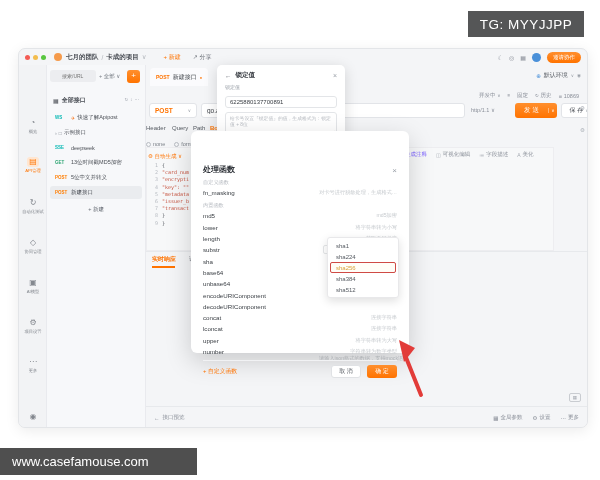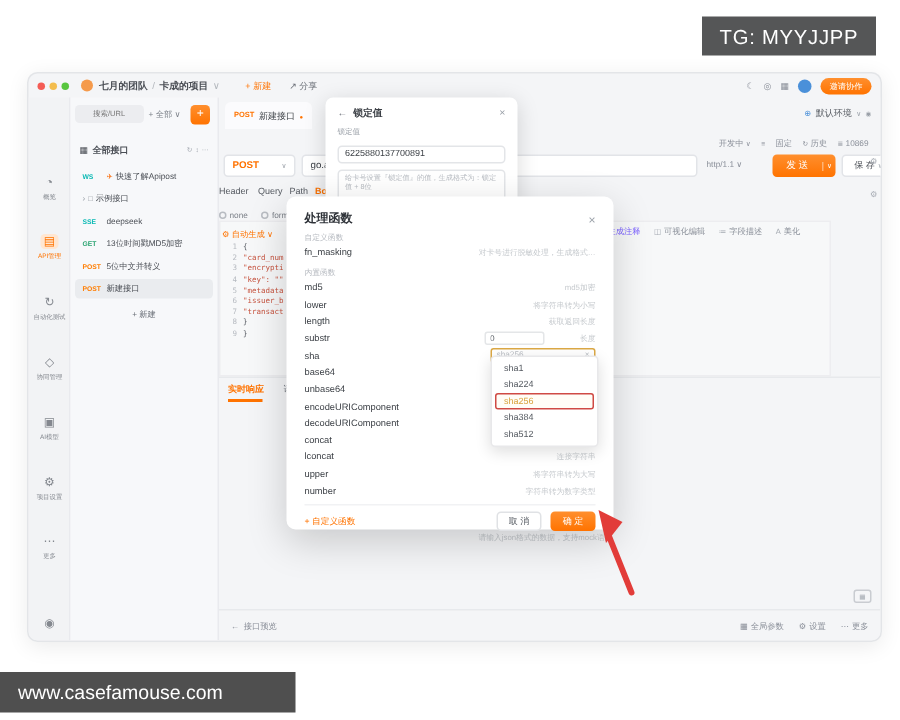--- a/index.html
+++ b/index.html
@@ -136,21 +136,21 @@
   .lp-label { font-size:5px; color:#9aa0a8; margin-top:4px; }
   .lp-input { width:100%; height:12px; border:1px solid #e3e5e8; border-radius:3px; margin-top:2px;
     font-size:6px; color:#3c4046; padding-left:4px; font-family:inherit; background:#fff; }
   .lp-hint { position:relative; margin-top:4px; height:23px; border:1px solid #e3e5e8; border-radius:3px;
     padding:3px 4px; font-size:4.8px; color:#b8bcc2; line-height:1.35; overflow:hidden; }
   .lp-resize { position:absolute; right:1px; bottom:0; font-size:4px; color:#c9ccd1; }
 
   
   .modal { position:absolute; left:172px; top:82px; width:218px; height:222px; background:#fff; border-radius:6px;
     box-shadow:0 8px 26px rgba(0,0,0,.18); padding:9px 12px 6px; z-index:10; }
-  .md-head { display:flex; align-items:flex-end; }
+  .md-head { display:flex; align-items:flex-end;margin-top:24px; }
   .md-title { font-size:8px; font-weight:700; color:#2e3238; }
   .md-close { margin-left:auto; font-size:8px; color:#9aa0a8; }
   .md-section { font-size:5.2px; color:#b6bac0; margin:4px 0 1px; }
   .frow { display:flex; justify-content:space-between; align-items:center; height:11.3px; }
   .fname { font-size:6.2px; color:#3c4046; }
   .fdesc { font-size:5.2px; color:#c6cace; }
   .mini-input { width:40px; height:9px; border:1px solid #e4e6e8; border-radius:2px; font-size:5.5px; color:#555a61;
     padding-left:3px; font-family:inherit; margin-right:24px; }
   .substr-ph { font-size:5.2px; color:#c6cace; }
   .sha-select { width:70px; height:10px; border:1px solid #dba845; border-radius:2px; display:flex;

